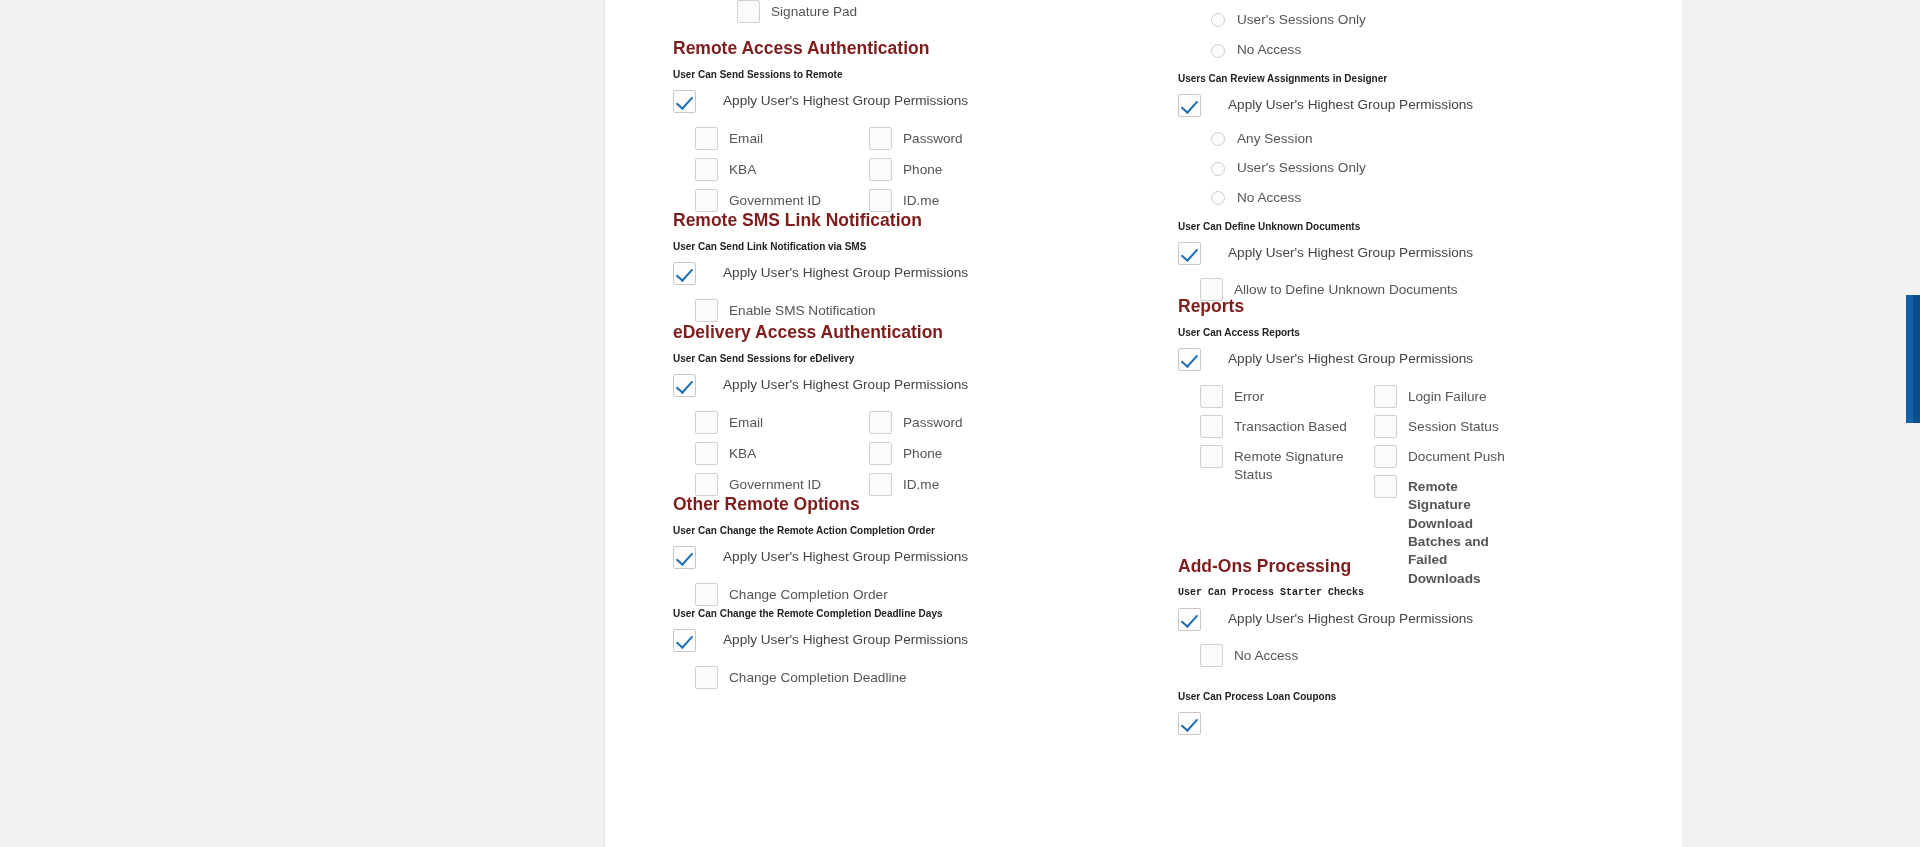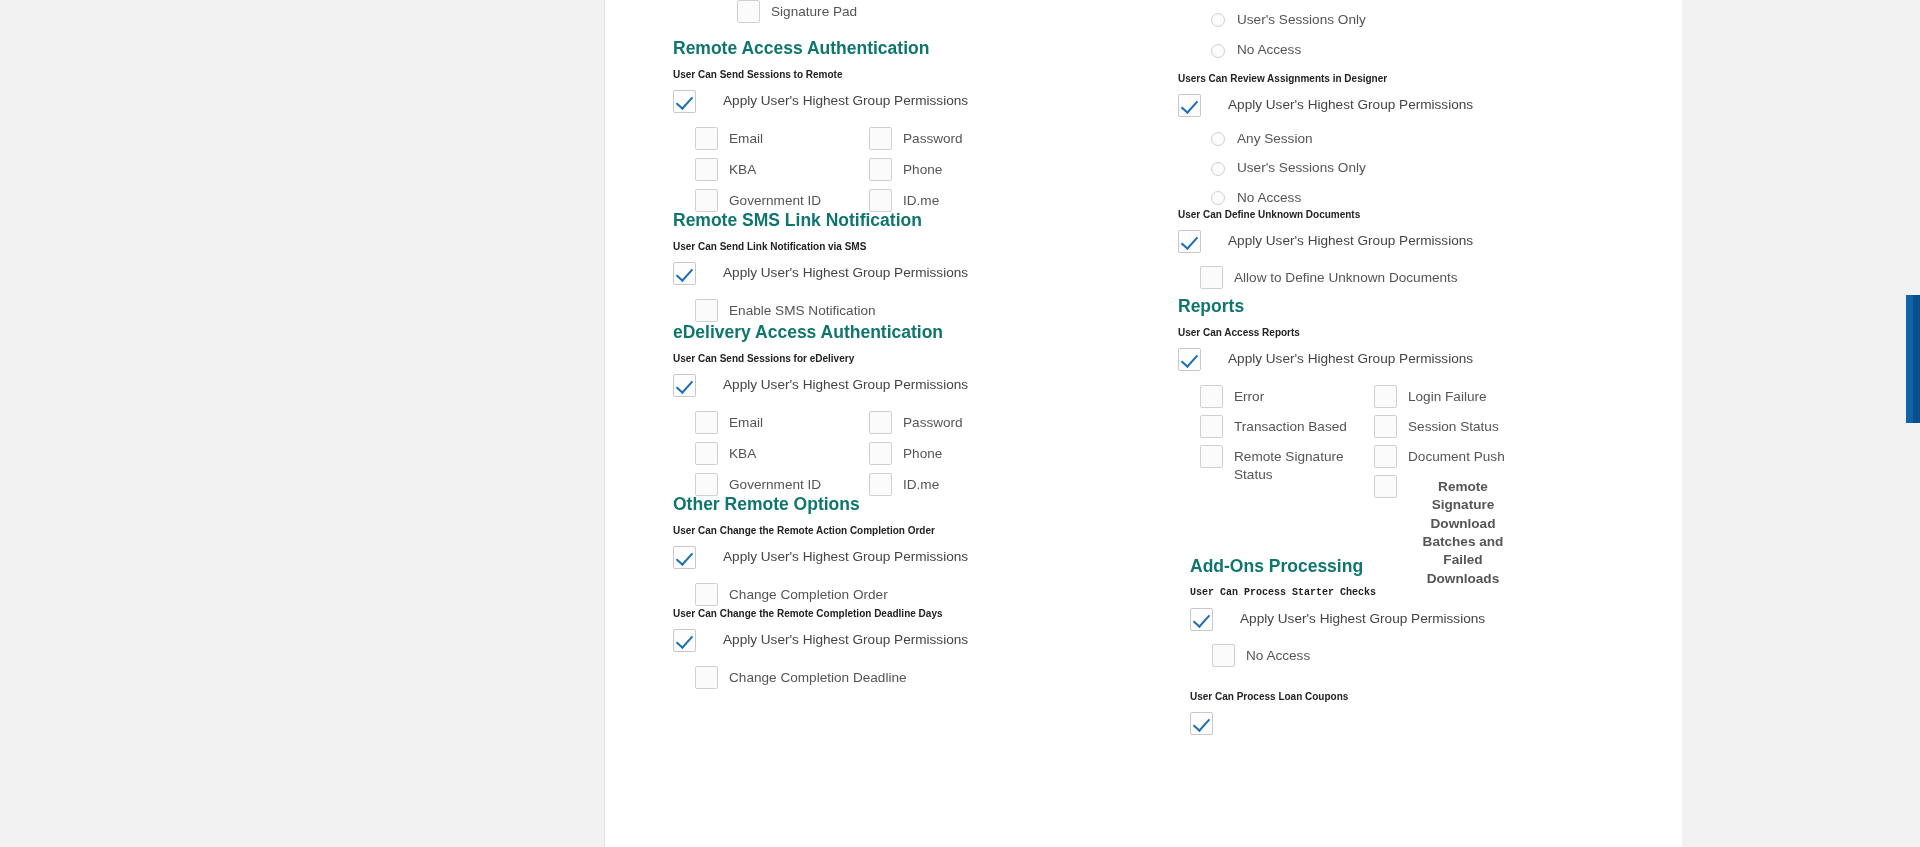--- a/index.html
+++ b/index.html
@@ -50,21 +50,21 @@
     position: absolute;
     top: 0;
     height: 847px;
   }
   .col-left { left: 68px; width: 470px; }
   .col-right { left: 573px; width: 470px; }
 
   .section-title {
     font-size: 17.5px;
     font-weight: bold;
-    color: #0f766e;
+    color: #7f1d1d;
     margin: 0;
     line-height: 1.2;
   }
   .field-label {
     font-size: 10px;
     font-weight: bold;
     color: #222;
     line-height: 1.3;
   }
   .opt-label {
@@ -333,21 +333,21 @@
             <span class="rb"></span>
             <span class="opt-label">User's Sessions Only</span>
           </div>
           <div class="radio-row">
             <span class="rb"></span>
             <span class="opt-label">No Access</span>
           </div>
         </div>
       </div>
 
-      <div style="position:absolute; left:0; top:208px;">
+      <div style="position:absolute; left:0; top:220px;">
         <div class="field-label">User Can Define Unknown Documents</div>
         <div class="apply-row" style="margin-top:9px;">
           <span class="cb checked"></span>
           <span class="opt-label dark">Apply User's Highest Group Permissions</span>
         </div>
         <div class="sub-items" style="margin-top:13px; margin-left:22px;">
           <div class="sub-row">
             <span class="cb grey"></span>
             <span class="opt-label">Allow to Define Unknown Documents</span>
           </div>
@@ -369,42 +369,42 @@
             </div>
             <div class="sub-row" style="margin-bottom:7px;">
               <span class="cb grey"></span>
               <span class="opt-label">Transaction Based</span>
             </div>
             <div class="sub-row">
               <span class="cb grey"></span>
               <span class="opt-label" style="max-width:110px;">Remote Signature Status</span>
             </div>
           </div>
-          <div class="sub-col" style="width:180px;text-align:center;">
+          <div class="sub-col" style="width:180px;">
             <div class="sub-row" style="margin-bottom:7px;">
               <span class="cb grey"></span>
               <span class="opt-label">Login Failure</span>
             </div>
             <div class="sub-row" style="margin-bottom:7px;">
               <span class="cb grey"></span>
               <span class="opt-label">Session Status</span>
             </div>
             <div class="sub-row" style="margin-bottom:7px;">
               <span class="cb grey"></span>
               <span class="opt-label">Document Push</span>
             </div>
             <div class="sub-row">
               <span class="cb grey"></span>
               <span class="opt-label" style="max-width:110px;font-weight:bold;">Remote Signature Download Batches and Failed Downloads</span>
             </div>
           </div>
         </div>
       </div>
 
-      <div style="position:absolute; left:12px; top:556px;">
+      <div style="position:absolute; left:0; top:556px;">
         <div class="section-title">Add-Ons Processing</div>
         <div class="field-label" style="margin-top:9px;font-family:Liberation Mono, monospace;">User Can Process Starter Checks</div>
         <div class="apply-row" style="margin-top:9px;">
           <span class="cb checked"></span>
           <span class="opt-label dark">Apply User's Highest Group Permissions</span>
         </div>
         <div class="sub-items" style="margin-top:13px; margin-left:22px;">
           <div class="sub-row">
             <span class="cb grey"></span>
             <span class="opt-label">No Access</span>

